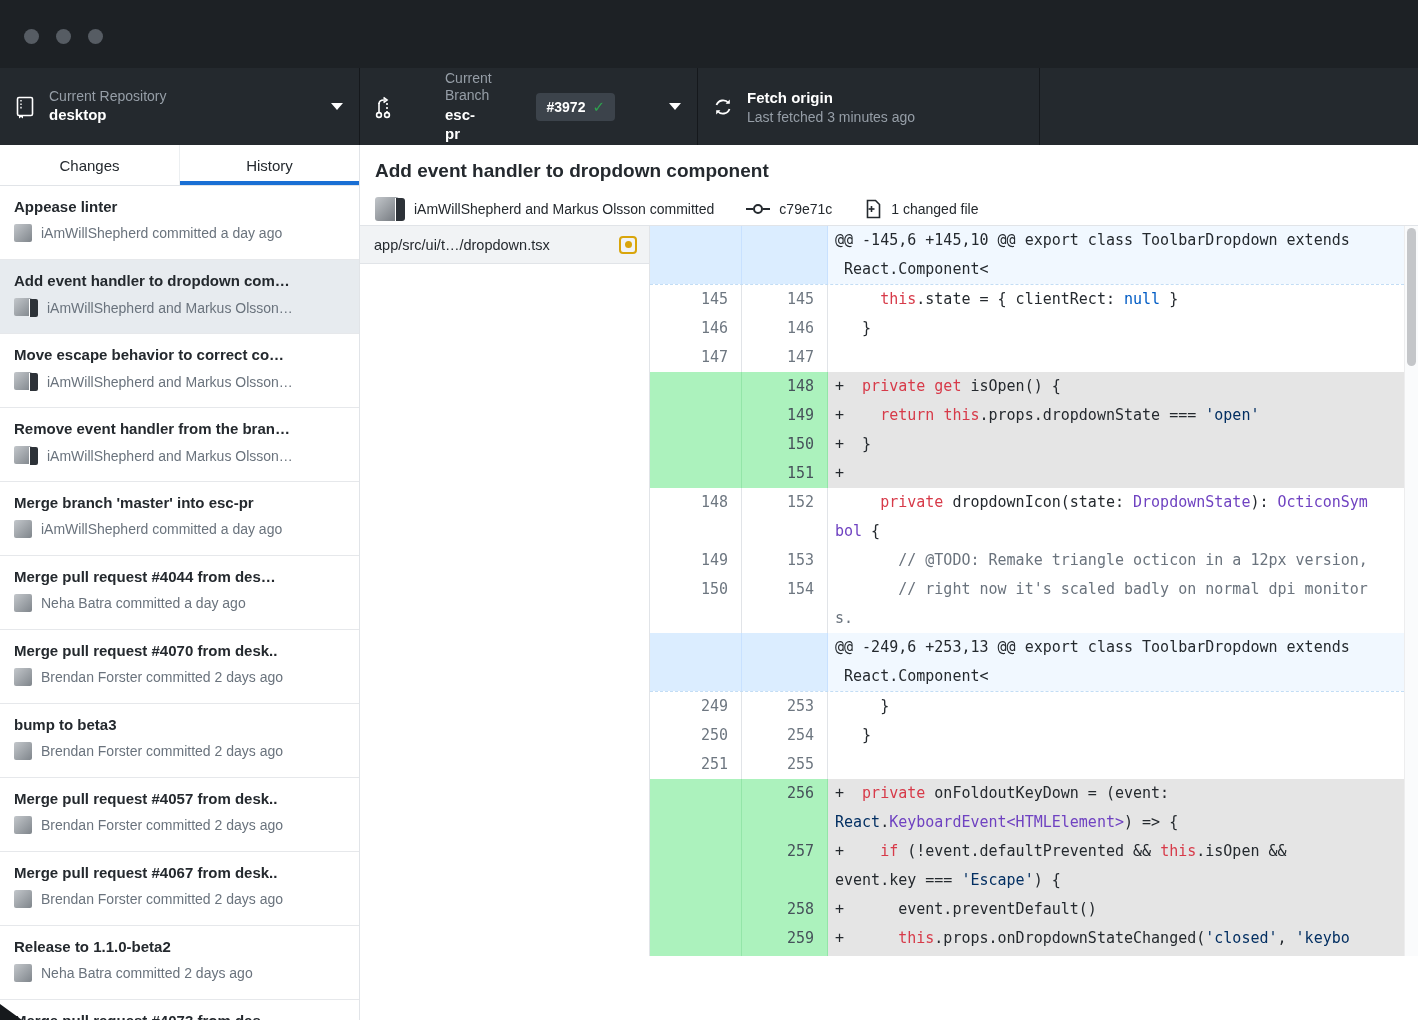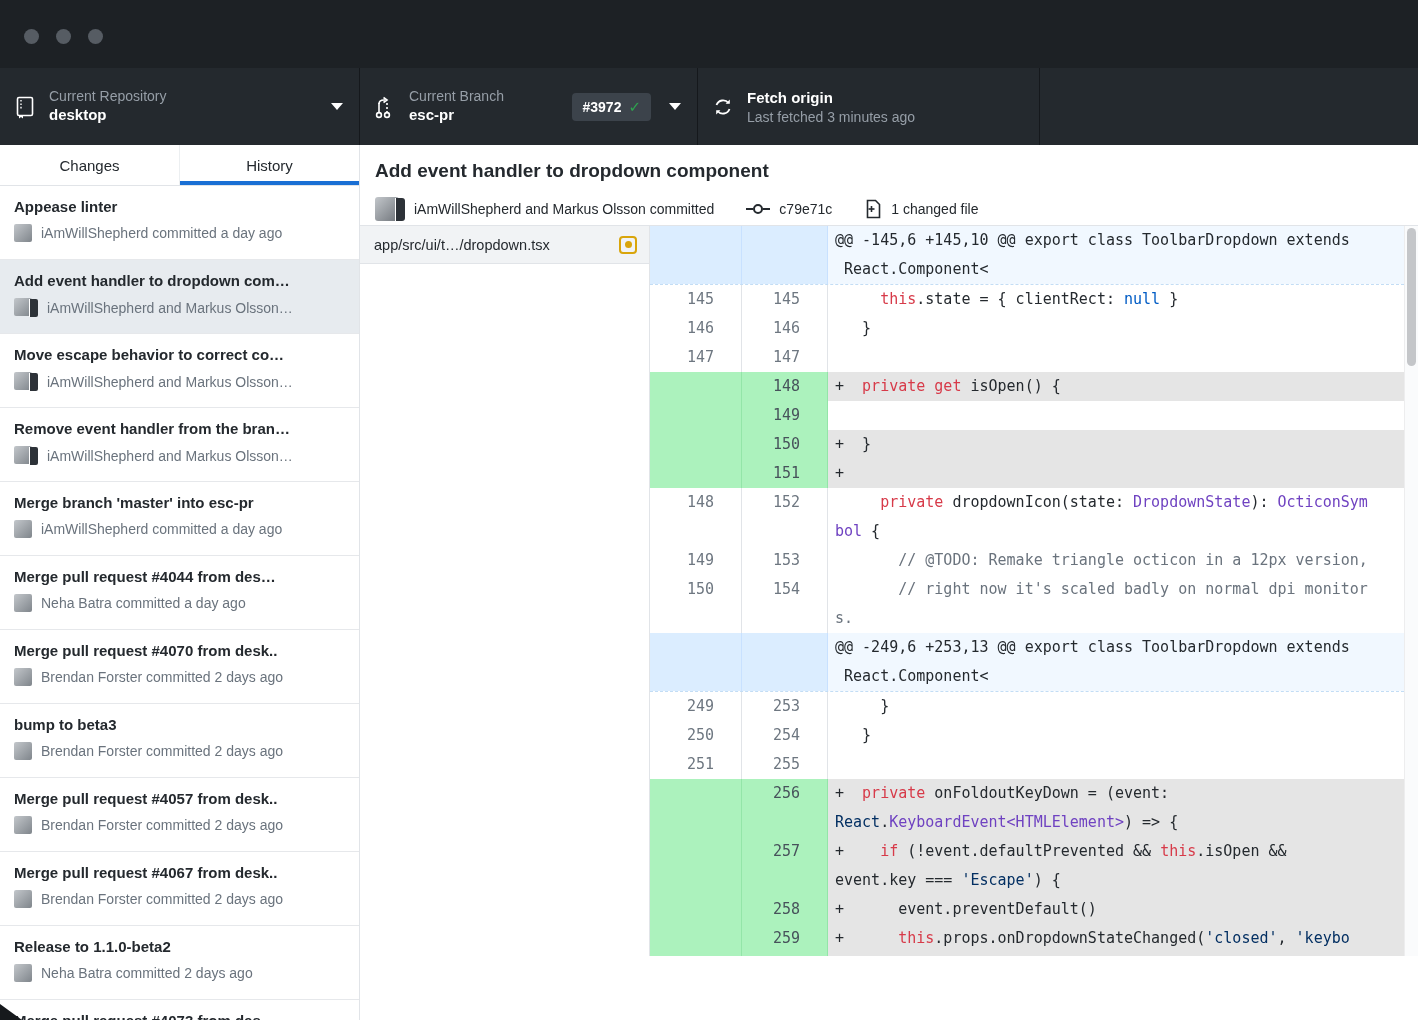--- a/index.html
+++ b/index.html
@@ -8,21 +8,21 @@
 
   
   .titlebar { position:absolute; left:0; top:0; width:1418px; height:68px; background:#1d2125; }
   .traffic { position:absolute; left:24px; top:29px; display:flex; gap:17px; }
   .dot { width:15px; height:15px; border-radius:50%; background:#565c63; }
 
   
   .toolbar { position:absolute; left:0; top:68px; width:1418px; height:77px; background:#24292e; display:flex; }
   .tb-sec { height:100%; display:flex; align-items:center; border-right:1px solid #15181c; padding:0 16px 0 14px; }
   .tb-sec.repo { width:360px;justify-content:flex-end; }
-  .tb-sec.branch { width:338px; }
+  .tb-sec.branch { width:338px;gap:36px; }
   .tb-sec.fetch { width:342px; border-right:1px solid #15181c; }
   .tb-rest { flex:1; }
   .tb-icon { width:22px; height:24px; margin-right:13px; flex:0 0 auto; }
   .tb-col { display:flex; flex-direction:column; line-height:1.25; min-width:0; }
   .tb-label { font-size:14px; color:#969ea7; }
   .tb-value { font-size:15px; font-weight:700; color:#ffffff; margin-top:1px; }
   .tb-sub { font-size:14px; color:#969ea7; margin-top:1px; }
   .tb-spacer { flex:1; }
   .pr-badge { display:flex; align-items:center; gap:7px; background:#3c434b; border-radius:4px;
     padding:5px 10px; font-size:14px; font-weight:700; color:#fff; margin-right:18px; }
@@ -73,21 +73,21 @@
   .file-path { font-size:14.5px; color:#24292e; white-space:nowrap; overflow:hidden; }
   .mod-icon { width:18px; height:18px; border:2px solid #d9a50b; border-radius:4px; display:flex;
     align-items:center; justify-content:center; flex:0 0 auto; }
   .mod-icon i { width:7px; height:7px; border-radius:50%; background:#d9a50b; }
 
   
   .diff-panel { flex:1; position:relative; overflow:hidden; background:#fff; }
   .diff-scroll { position:absolute; left:0; top:0; right:14px; }
   .drow { display:flex; align-items:stretch; font-family:"DejaVu Sans Mono","Liberation Mono",monospace;
     font-size:15px; line-height:29px; }
-  .g1,.g2 { flex:0 0 auto; text-align:right; padding-right:27px; color:#6e7781; }
+  .g1,.g2 { flex:0 0 auto; text-align:right; padding-right:13px; color:#6e7781; }
   .g1 { width:92px; } .g2 { width:86px; }
   .dcode { flex:1; padding-left:7px; white-space:pre; color:#24292e; overflow:hidden; }
   .drow.ctx .g1, .drow.ctx .g2 { background:#fff; border-right:1px solid #e1e4e8; }
   .drow.add .g1, .drow.add .g2 { background:#acf2bd; border-right:1px solid #93e5a8; color:#47525b; }
   .drow.add .dcode { background:#e5e5e5; }
   .drow.hunk .g1, .drow.hunk .g2 { background:#dbedff; border-right:1px solid #c8e1ff; }
   .drow.hunk .dcode { background:#f1f8ff; color:#3e464e; }
   .drow.hunk { border-bottom:1px dashed #c3ddf5; }
   .c-plain { color:#24292e; } .c-kw { color:#d73a49; } .c-str { color:#032f62; }
   .c-const { color:#005cc5; } .c-type { color:#6f42c1; } .c-com { color:#6a737d; }
@@ -336,20 +336,21 @@
             <div class="dcode"> </div>
           </div>
           <div class="drow add">
             <div class="g1"></div>
             <div class="g2">148</div>
             <div class="dcode"><span class="c-plain">+  </span><span class="c-kw">private</span><span class="c-plain"> </span><span class="c-kw">get</span><span class="c-plain"> isOpen() {</span></div>
           </div>
           <div class="drow add">
             <div class="g1"></div>
             <div class="g2">149</div>
+            <div class="dcode"><span class="c-plain">+    </span><span class="c-kw">return</span><span class="c-plain"> </span><span class="c-kw">this</span><span class="c-plain">.props.dropdownState === </span><span class="c-str">'open'</span></div>
           </div>
           <div class="drow add">
             <div class="g1"></div>
             <div class="g2">150</div>
             <div class="dcode"><span class="c-plain">+  }</span></div>
           </div>
           <div class="drow add">
             <div class="g1"></div>
             <div class="g2">151</div>
             <div class="dcode"><span class="c-plain">+</span></div>

